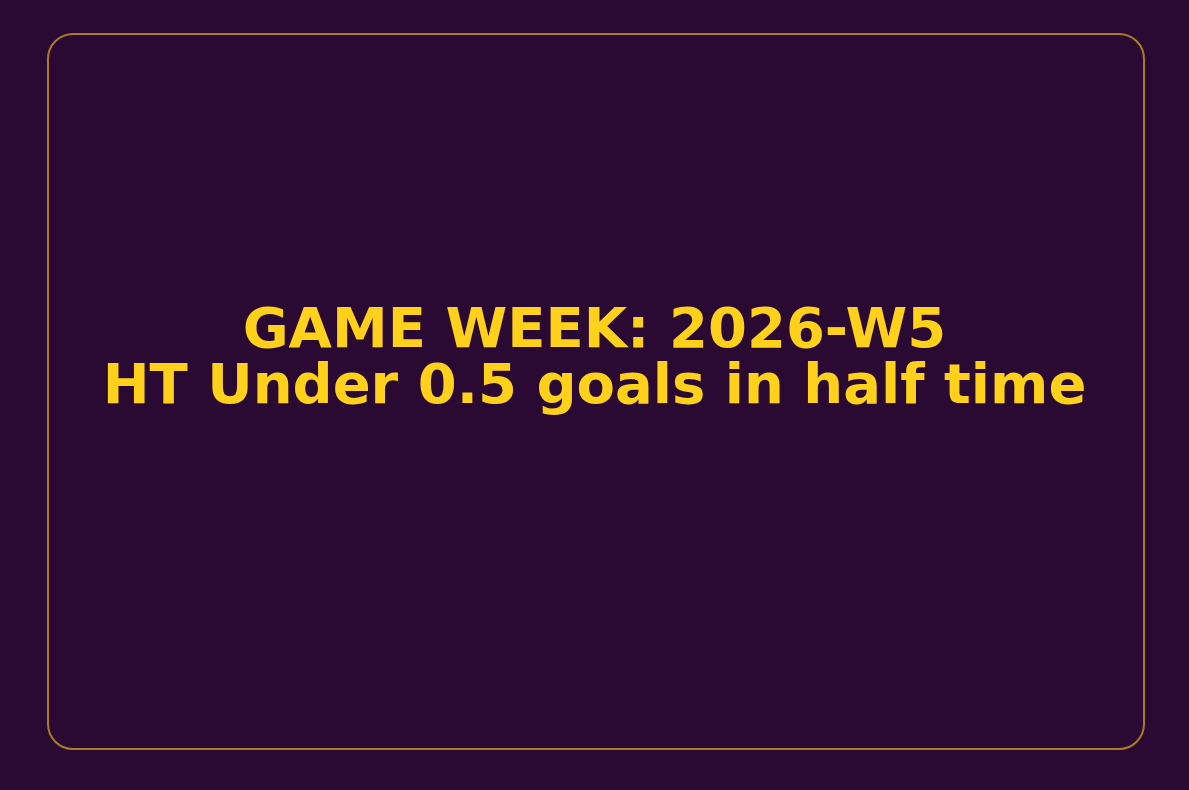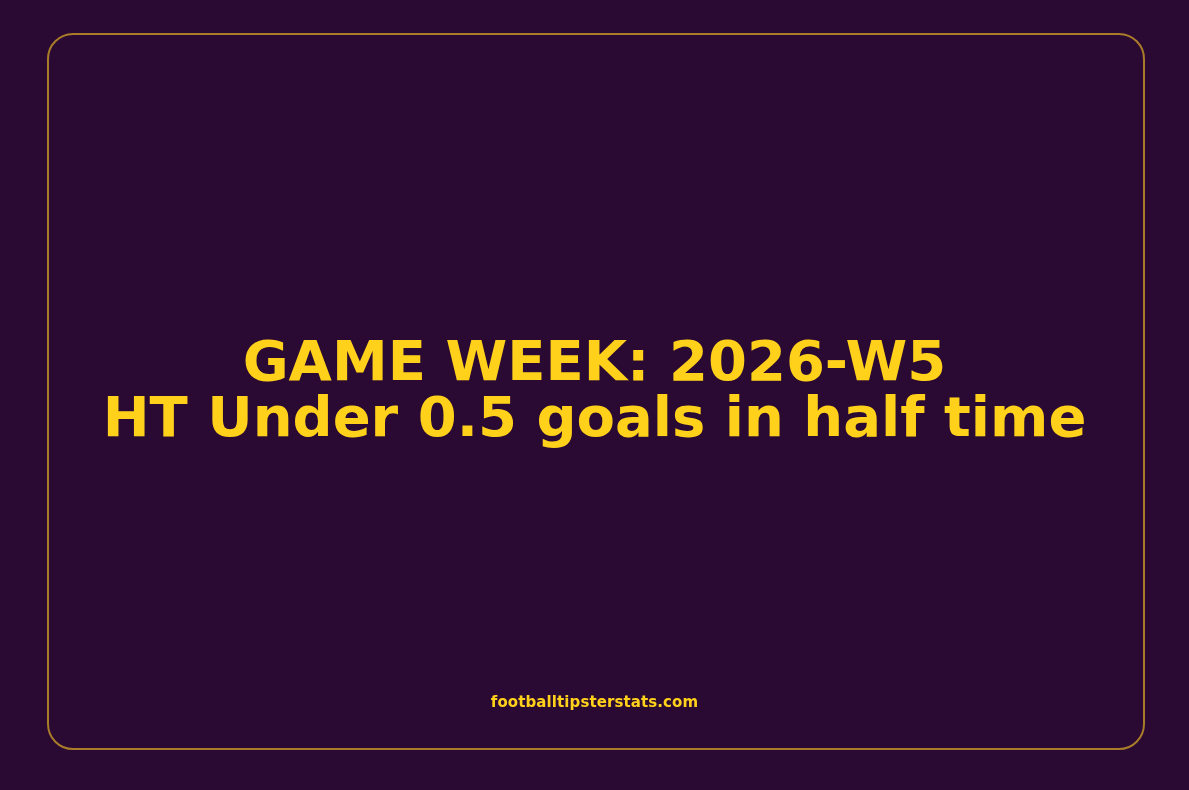--- a/index.html
+++ b/index.html
@@ -39,21 +39,20 @@
 
   
   .headline {
     position: absolute;
     left: 0;
     right: 0;
     top: 300px;
     text-align: center;
     padding: 0 60px;
     box-sizing: border-box;
-    margin-top: 33px;
   }
 
   .headline-line {
     display: block;
     color: #ffd11a;
     font-family: "DejaVu Sans", sans-serif;
     font-weight: 700;
     font-size: 56px;
     line-height: 56px;
     letter-spacing: 0px;
@@ -82,17 +81,14 @@
 
 <div class="banner">
 
   <div class="frame"></div>
 
   <div class="headline">
     <span class="headline-line">GAME WEEK: 2026-W5</span>
     <span class="headline-line">HT Under 0.5 goals in half time</span>
   </div>
 
-  <div class="footer">
-    <span class="footer-text">footballtipsterstats.com</span>
-  </div>
 
 </div>
 
 </body></html>

